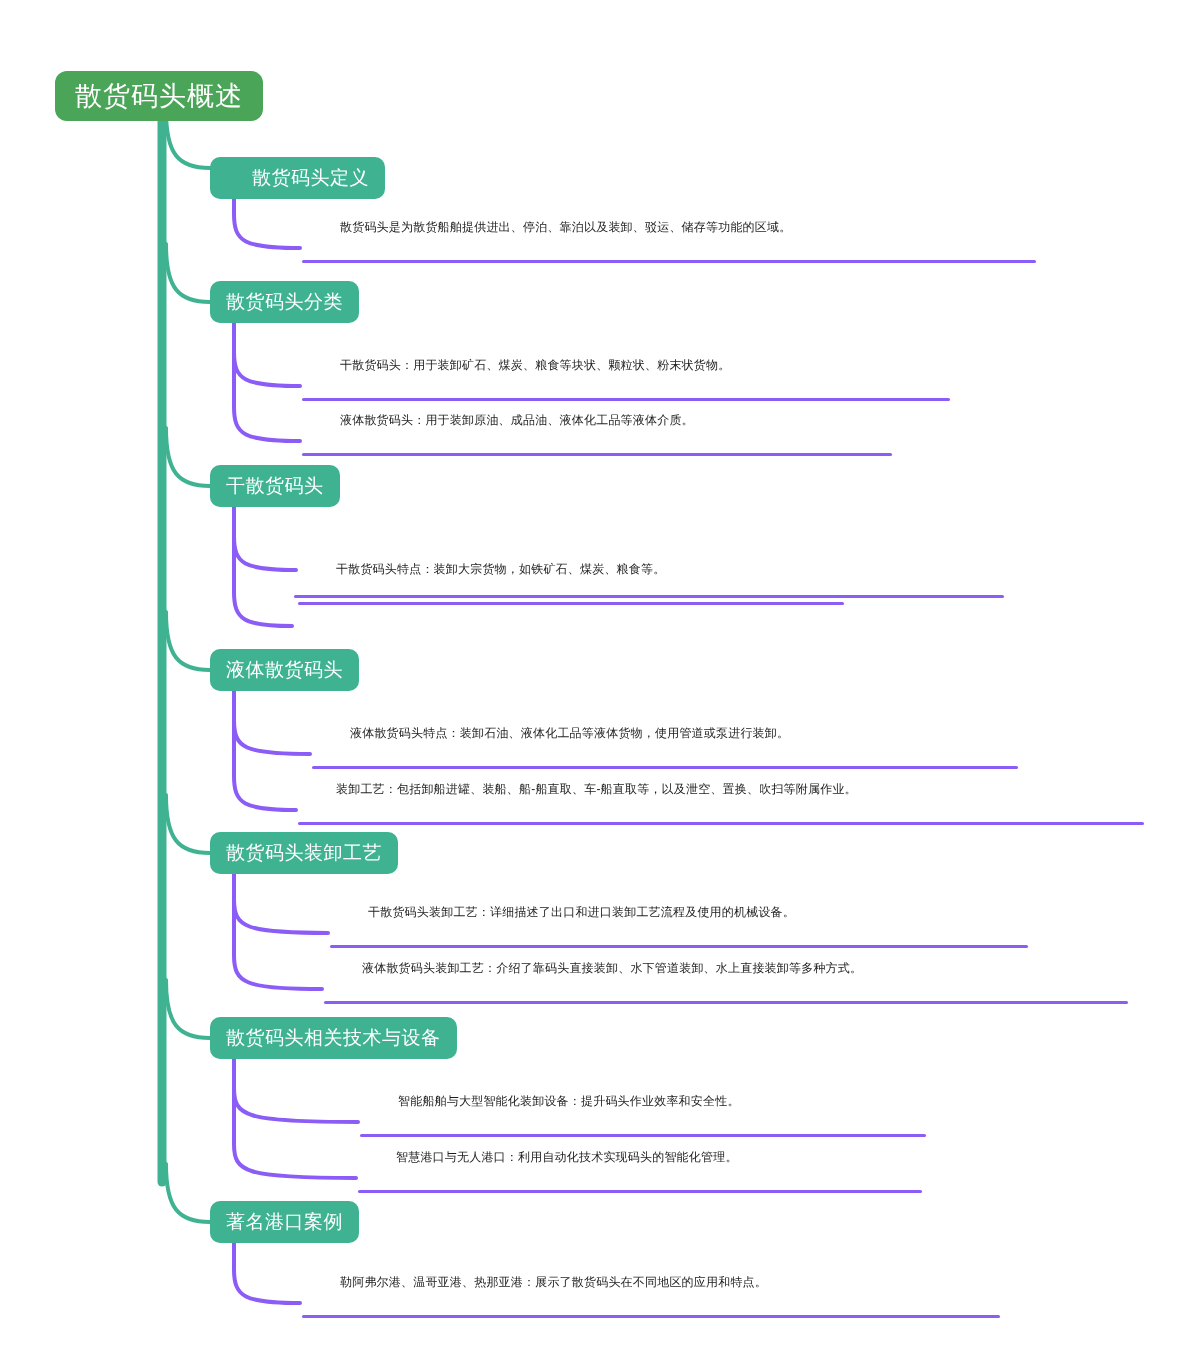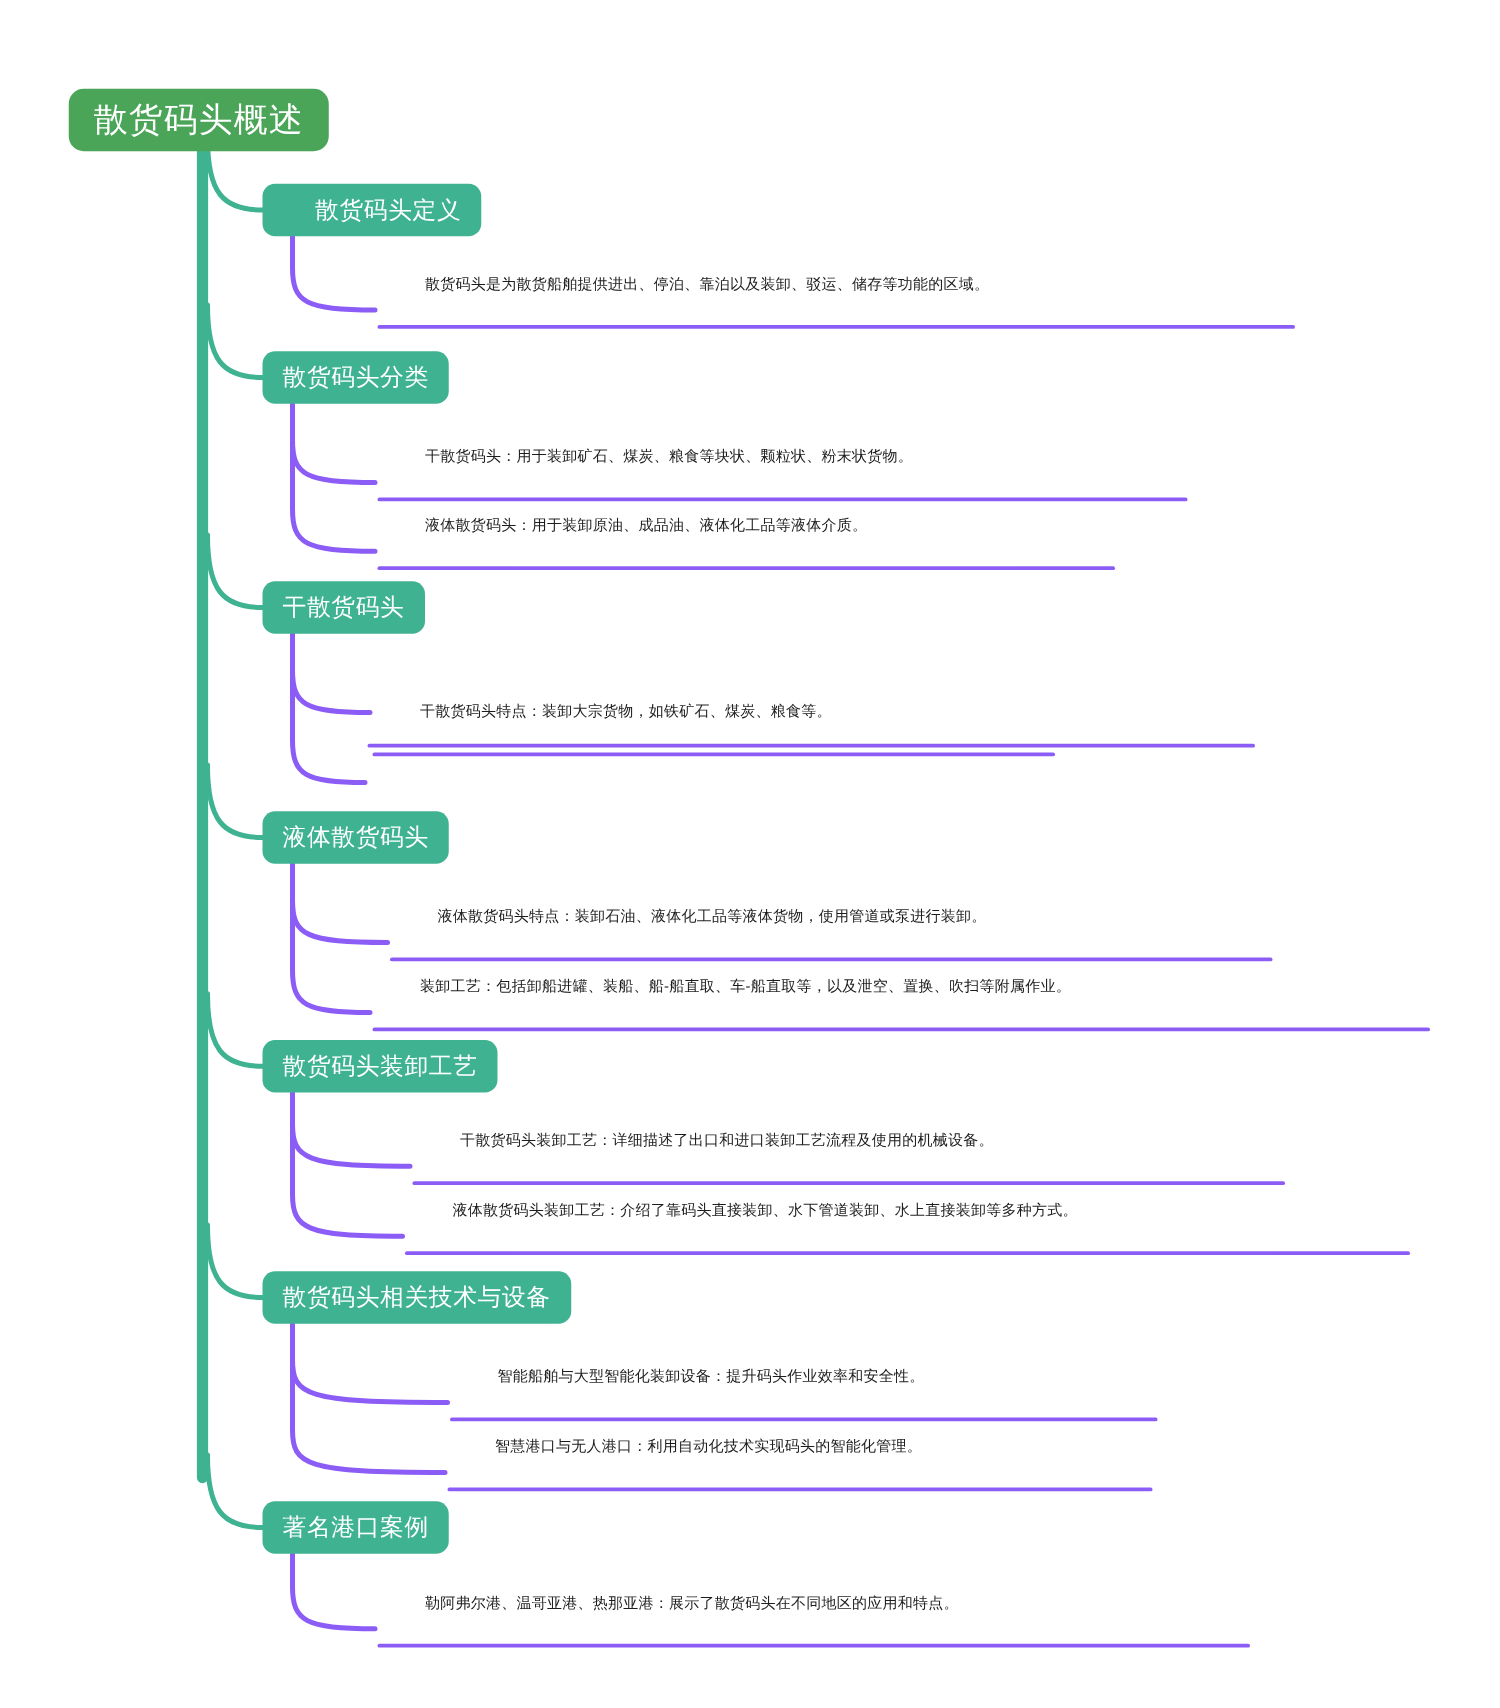--- a/index.html
+++ b/index.html
@@ -97,21 +97,21 @@
         <path d="M 234 1059 L 234 1144 C 234 1172, 244 1178, 356 1178" stroke="#8b5cf6" stroke-width="4" fill="none" stroke-linecap="round"></path>
         <path d="M 234 1243 L 234 1269 C 234 1297, 244 1303, 300 1303" stroke="#8b5cf6" stroke-width="4" fill="none" stroke-linecap="round"></path>
       </g>
   </svg>
 
   <div class="node node-root" style="left:55px; top:71px;">
     <span>散货码头概述</span>
   </div>
 
   <div id="branch-host">
-      <div class="node node-branch" style="left: 210px; top: 147px; padding-left: 42px;">
+      <div class="node node-branch" style="left: 210px; top: 157px; padding-left: 42px;">
         <span>散货码头定义</span>
       </div>
       <div class="leaf" style="left: 336px; top: 217px;">
         <span class="leaf-text">散货码头是为散货船舶提供进出、停泊、靠泊以及装卸、驳运、储存等功能的区域。</span>
         <span class="leaf-rule" style="width: 734px; margin-left: -34px;"></span>
       </div>
       <div class="node node-branch" style="left: 210px; top: 281px;">
         <span>散货码头分类</span>
       </div>
       <div class="leaf" style="left: 336px; top: 355px;">

